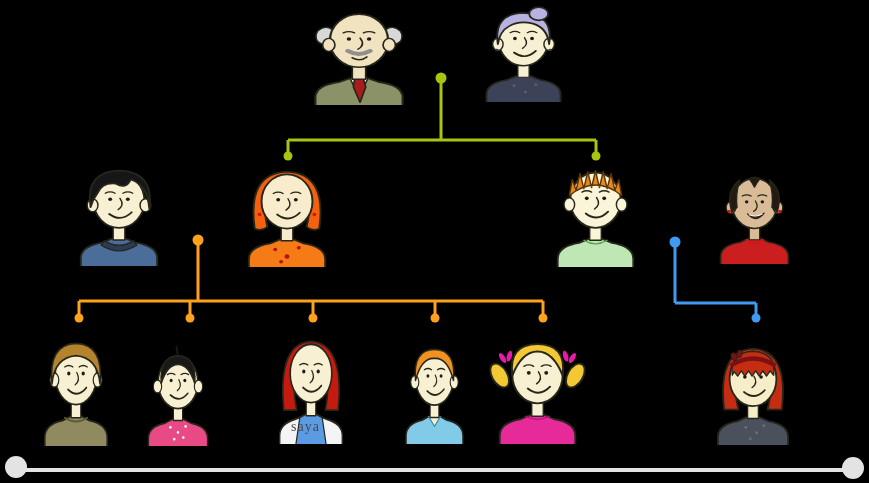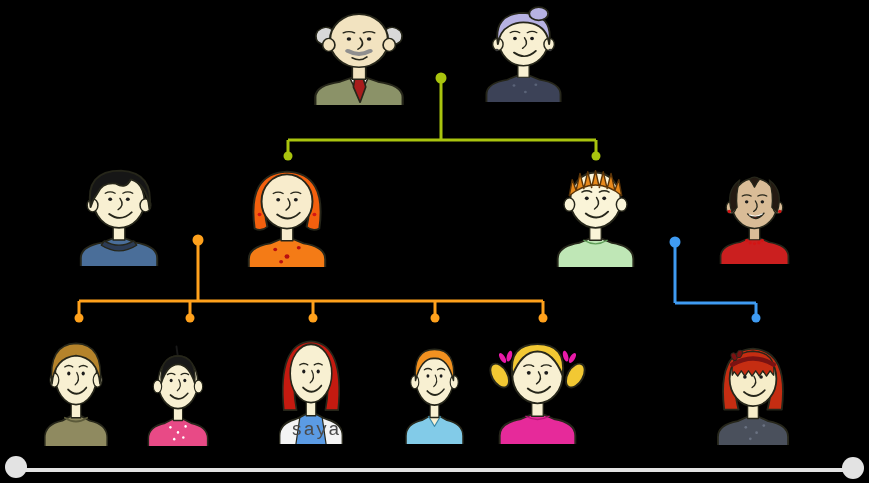--- a/index.html
+++ b/index.html
@@ -1,22 +1,22 @@
 <!DOCTYPE html>
 <html><head>
 <meta charset="utf-8">
 <style>
   html,body{margin:0;padding:0;background:#000;}
   #stage{position:relative;width:869px;height:483px;background:#000;overflow:hidden;
          font-family:"Liberation Sans",sans-serif;}
   .person{position:absolute;}
   .person svg{display:block;width:100%;height:100%;}
   #connectors{position:absolute;left:0;top:0;width:869px;height:483px;}
-  #saya-label{position:absolute;font-size:19px;letter-spacing:1px;
-              font-family:Liberation Mono, monospace;}
+  #saya-label{position:absolute;font-size:14px;letter-spacing:1px;
+              font-family:Liberation Serif, serif;}
   #timeline{position:absolute;left:0;top:0;width:869px;height:483px;pointer-events:none;}
   #timeline .track{position:absolute;height:4px;border-radius:2px;pointer-events:auto;}
   #timeline .handle{position:absolute;width:22px;height:22px;border-radius:50%;pointer-events:auto;}
 </style>
 </head>
 <body>
 
 <div id="stage">
 
   <svg id="connectors">

